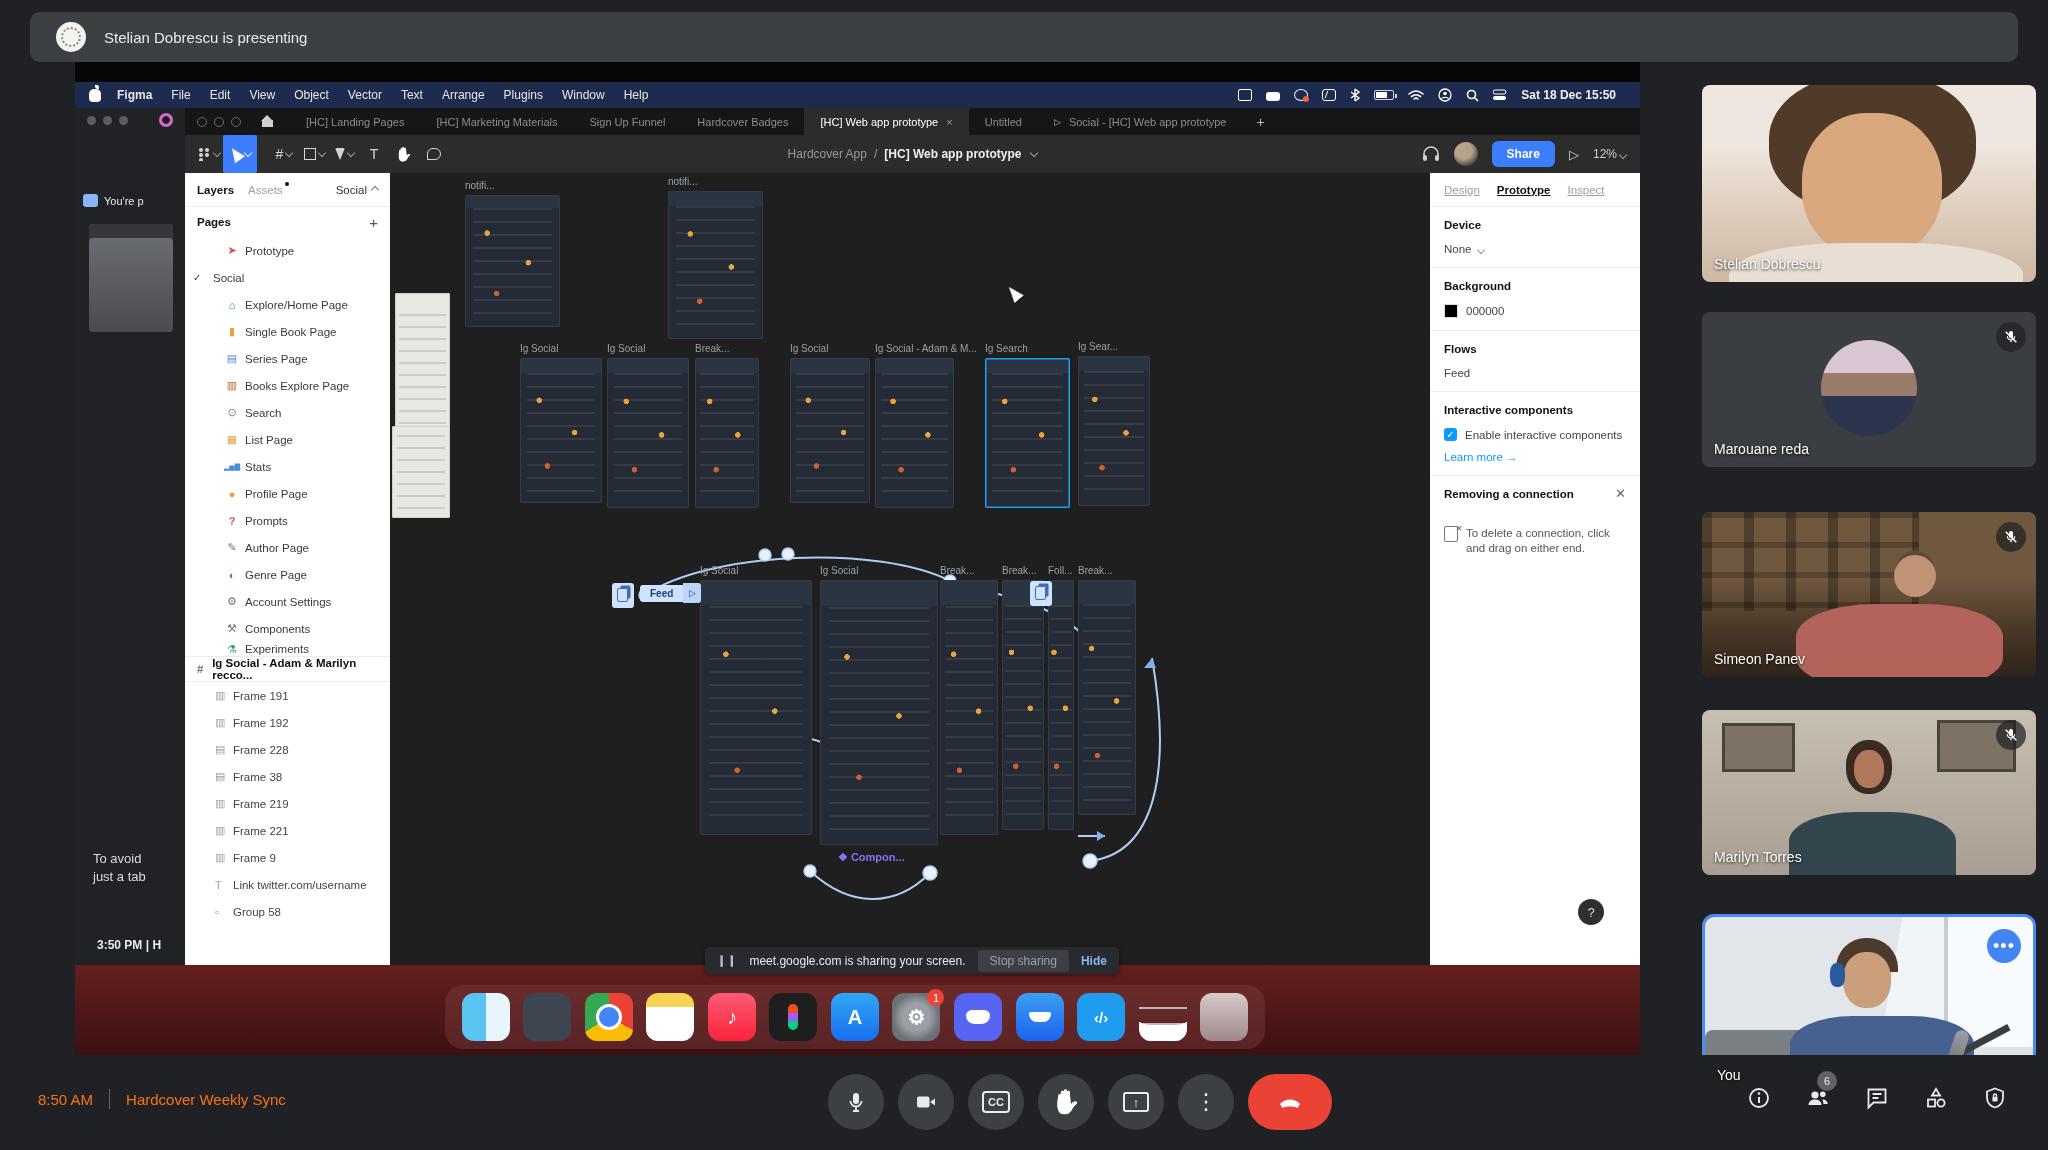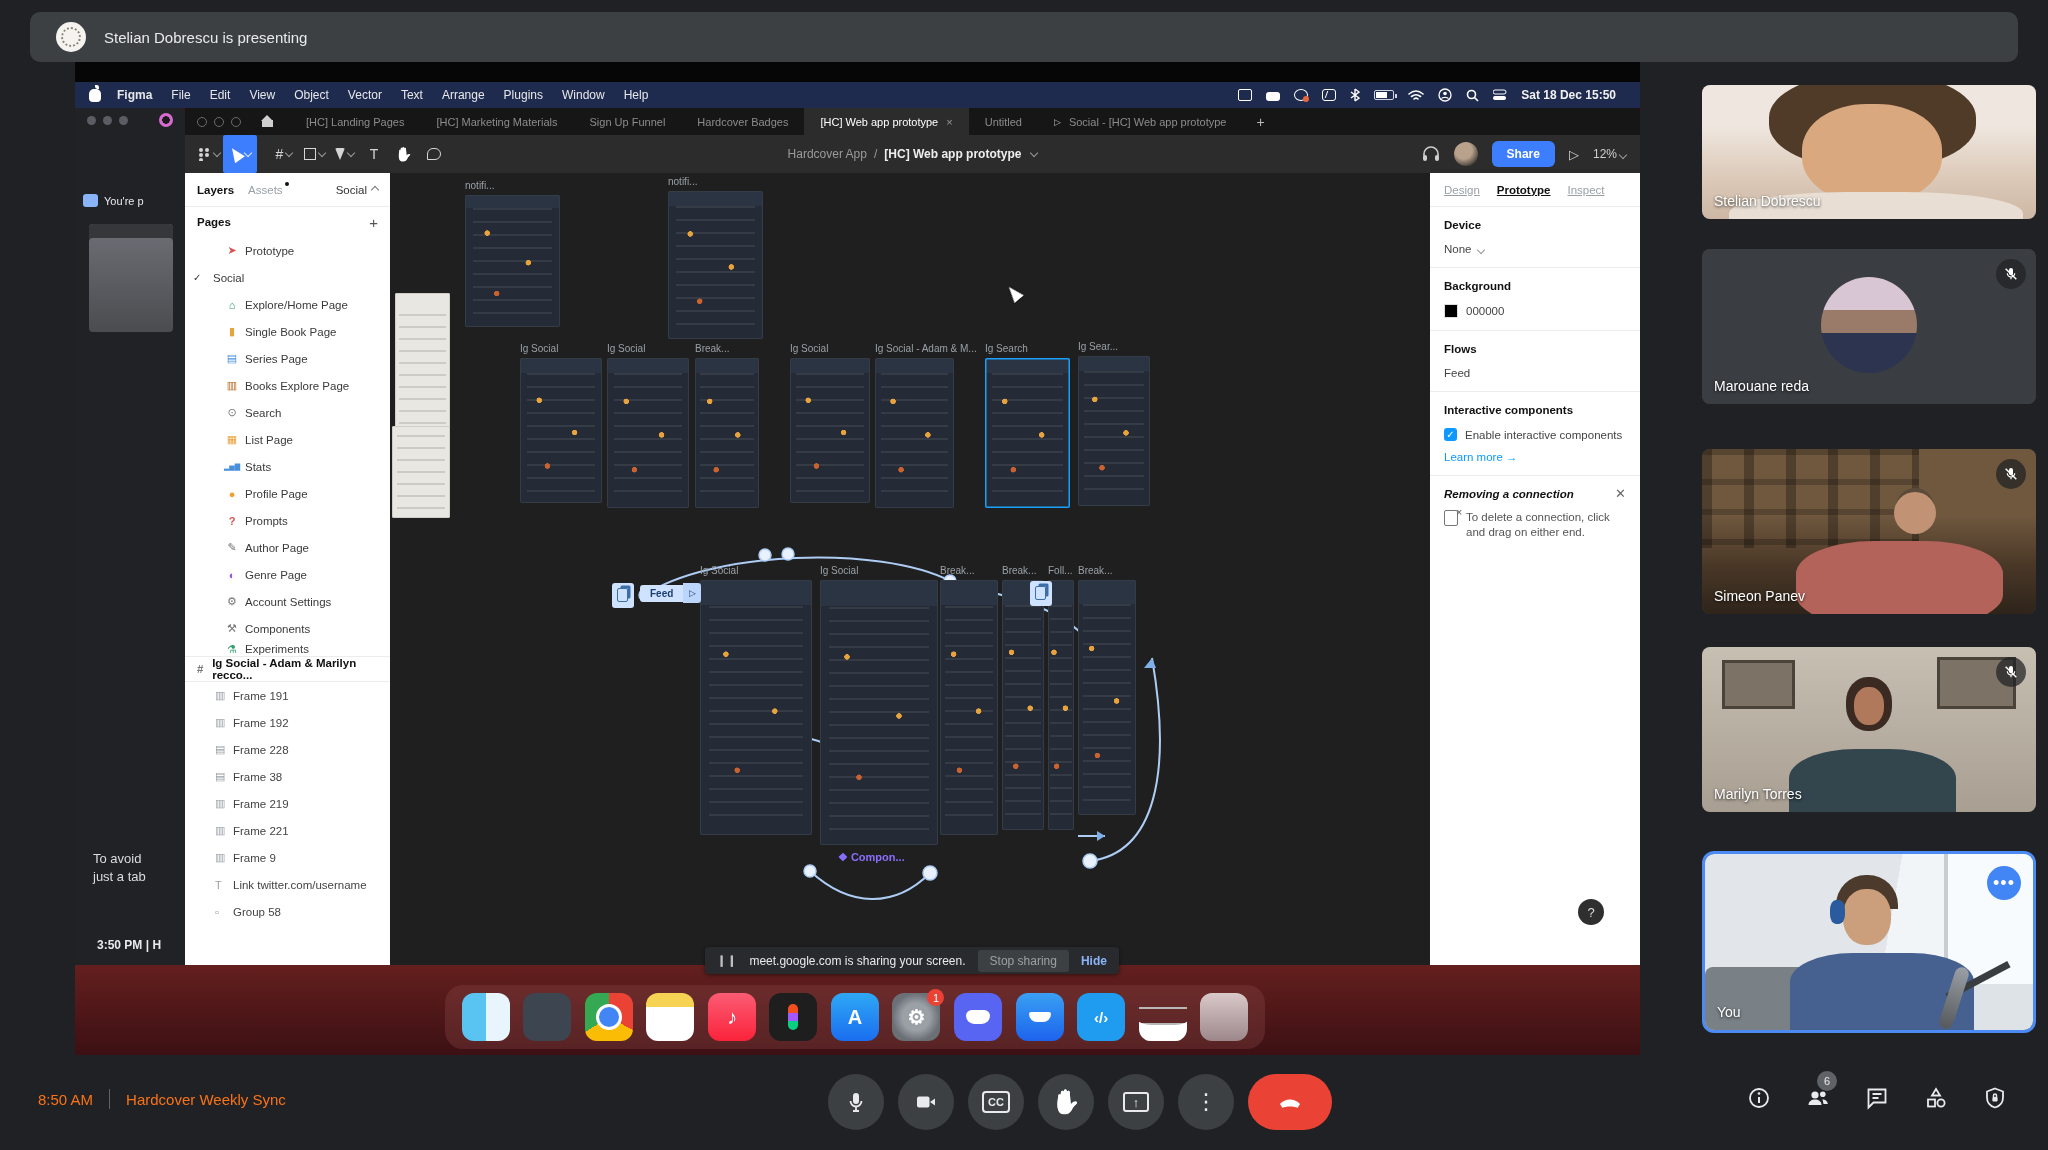--- a/index.html
+++ b/index.html
@@ -118,21 +118,21 @@
   #rpanel .tabs .t.on { color:#111; font-weight:bold; }
   #rpanel .sec { padding:12px 14px; border-bottom:1px solid #ececec; }
   #rpanel .sec .h { font-weight:bold; color:#111; margin-bottom:12px; }
   #rpanel .sec .v { color:#444; }
   .swatch-row { display:flex; align-items:center; gap:8px; }
   .swatch { width:14px; height:14px; background:#000; border:1px solid #ddd; }
   .cbx-row { display:flex; align-items:center; gap:8px; margin-bottom:10px; }
   .cbx { width:13px; height:13px; background:#0d99ff; border-radius:3px; color:#fff; font-size:10px; line-height:13px; text-align:center; }
   .lnk { color:#0d99ff; }
   #rc-card { padding:12px 14px; position:relative; }
-  #rc-card .h { font-weight:bold; color:#111; margin-bottom:10px;font-style:italic; }
+  #rc-card .h { font-weight:bold; color:#111; margin-bottom:26px; }
   #rc-card .x { position:absolute; right:14px; top:10px; color:#666; font-size:13px; }
   #rc-card .body { display:flex; gap:8px; color:#555; line-height:15px; }
   #rc-card .ric { width:14px; height:16px; border:1.5px solid #777; border-radius:2px; flex:none; position:relative; }
   #rc-card .ric::after{ content:"×"; position:absolute; right:-5px; top:-6px; color:#555; font-size:10px; }
   #help-fab { position:absolute; right:36px; bottom:40px; width:26px; height:26px; border-radius:50%; background:#2f2f2f;
               color:#ddd; font-size:13px; display:flex; align-items:center; justify-content:center; }
 
   
   #canvas { position:absolute; left:205px; top:65px; width:1040px; height:792px; background:#1f1f1f; overflow:hidden; }
   .cvf { position:absolute; background:linear-gradient(180deg,#2b3442 0 10%, #242b36 10%);
@@ -689,21 +689,21 @@
     <div id="sharebar">
       <span class="pause">❙❙</span>
       <span>meet.google.com is sharing your screen.</span>
       <span class="stop">Stop sharing</span>
       <span class="hide">Hide</span>
     </div>
   </div>
 </div>
 
 <div id="people">
-  <div class="ptile" style="height:134px;">
+  <div class="ptile" style="height:197px;">
     <div class="scene s-stelian">
         <div class="hair"></div>
         <div class="face"></div>
         <div class="shirt"></div>
       </div>
     <span class="pname">Stelian Dobrescu</span>
   </div>
   <div class="ptile" style="height:155px; margin-top:30px;">
     <div class="scene s-marouane">
         <div class="pava"></div>

